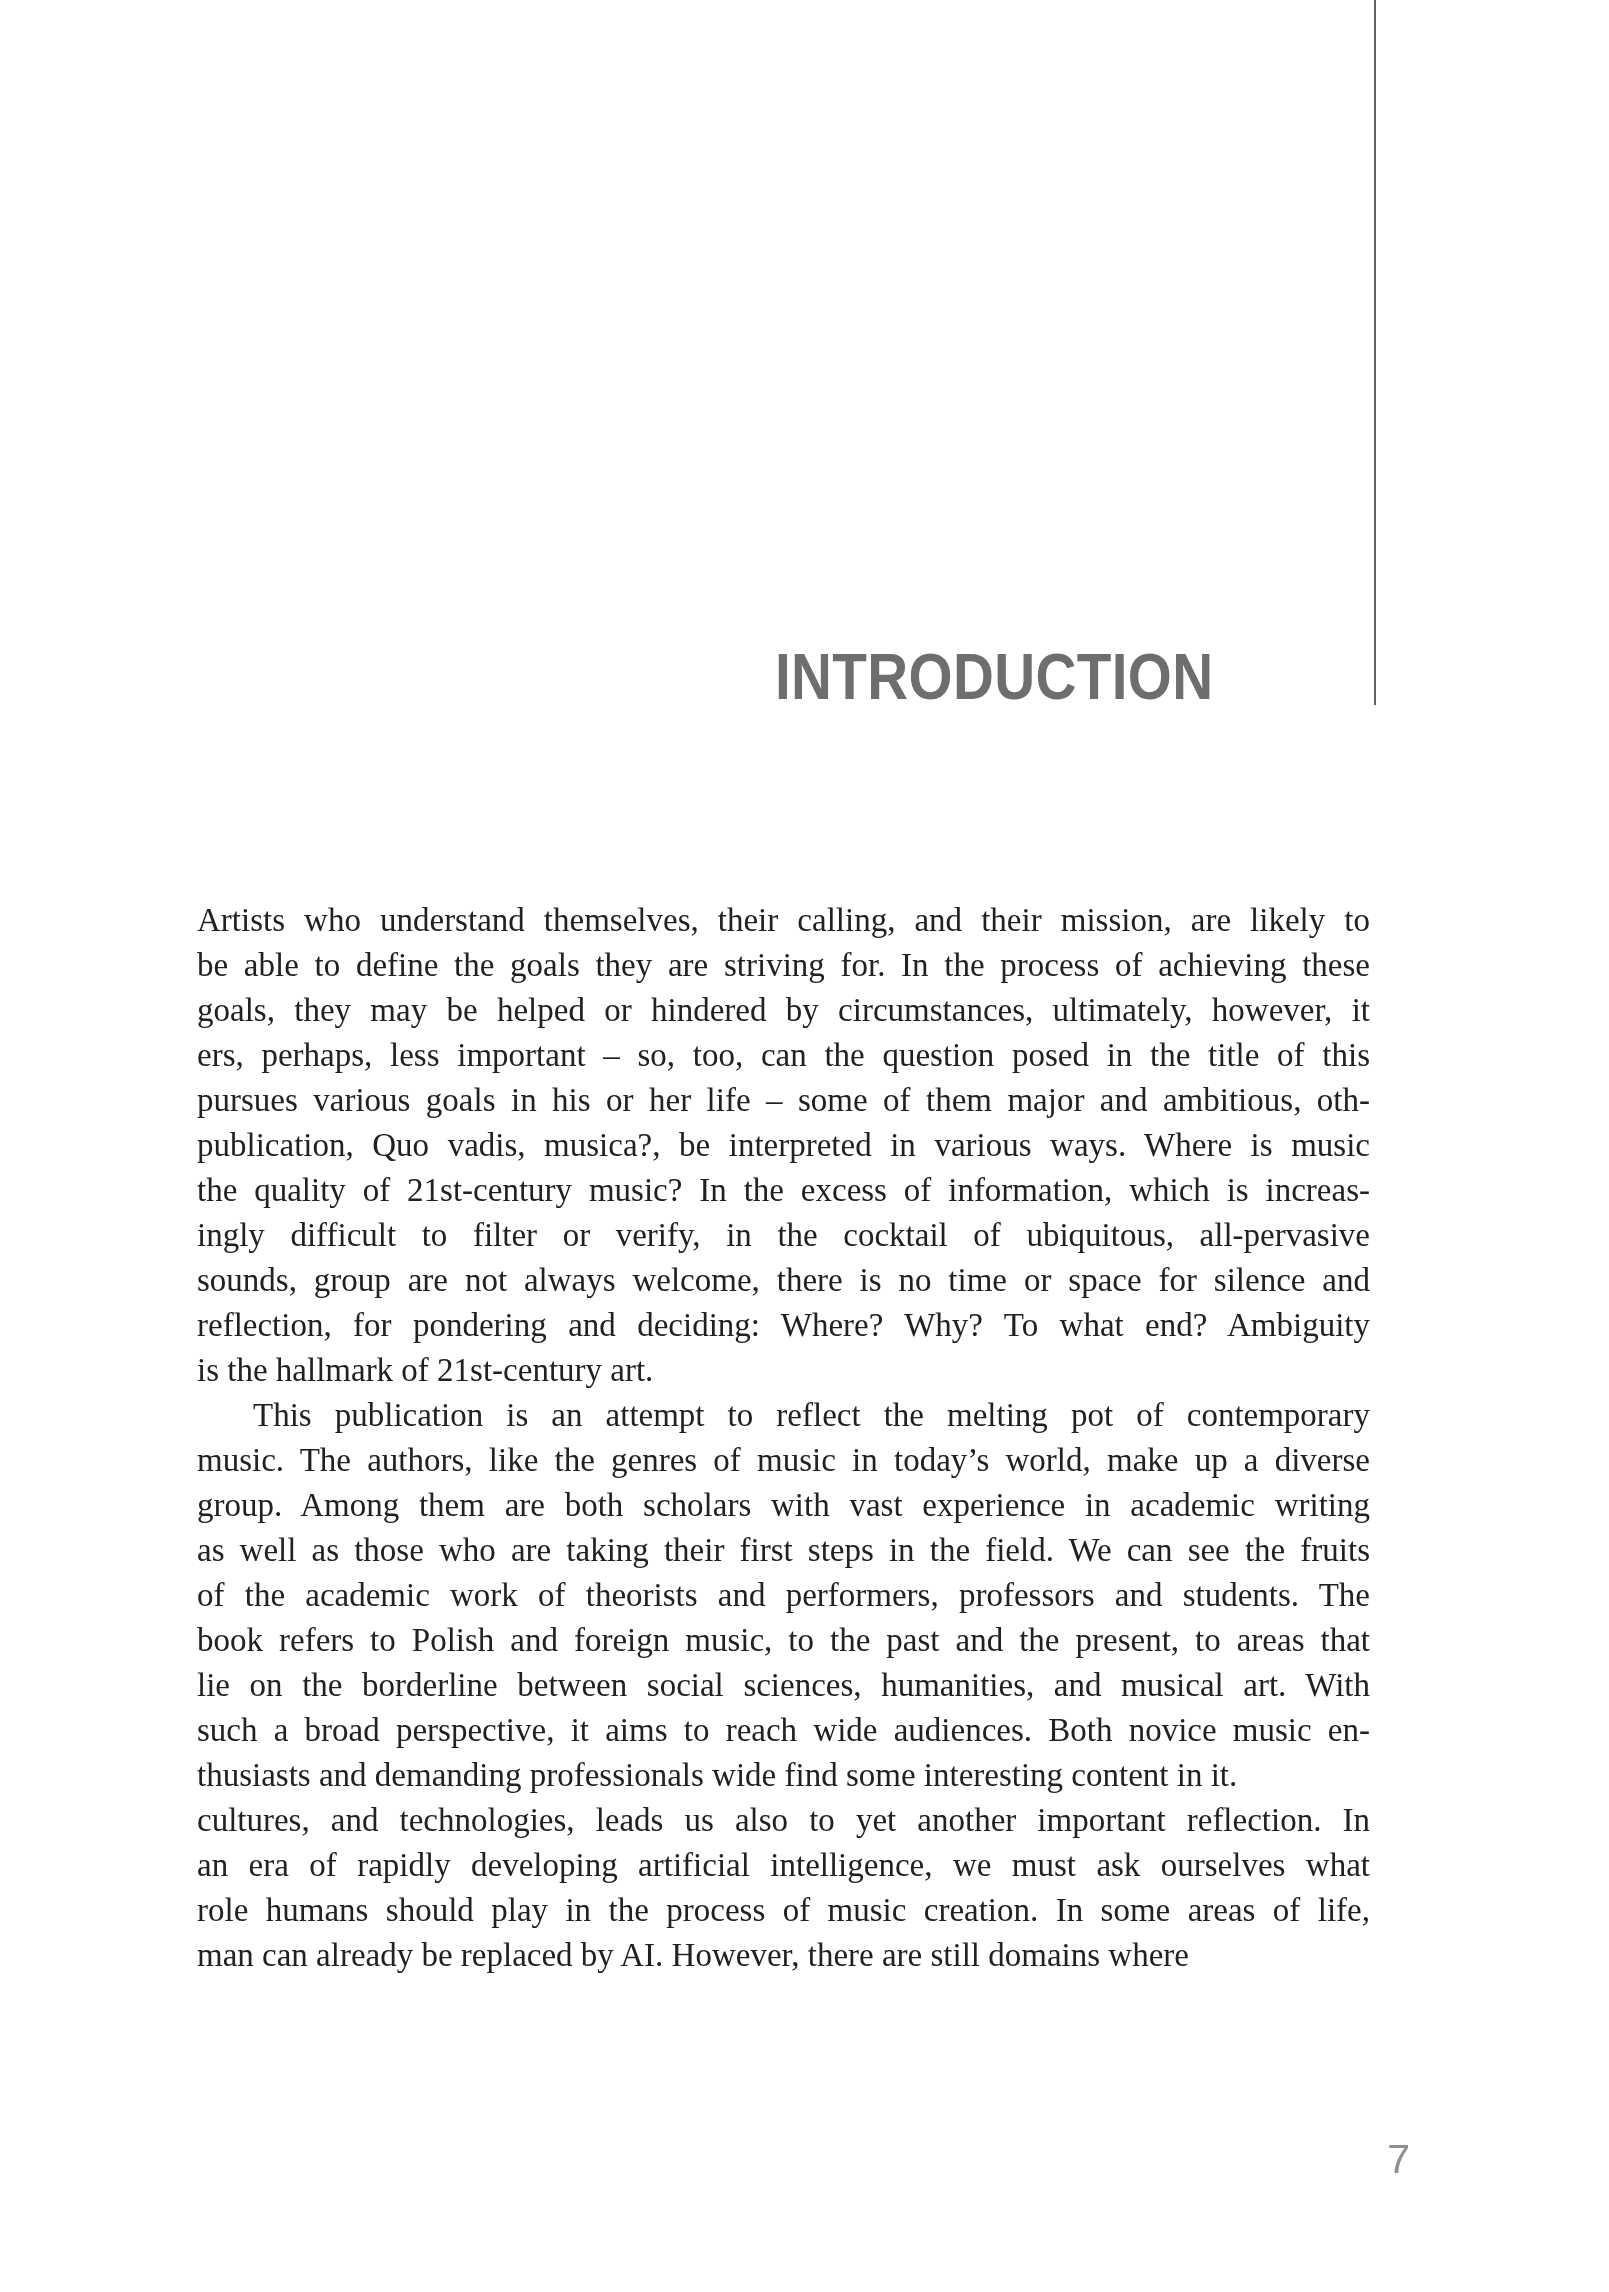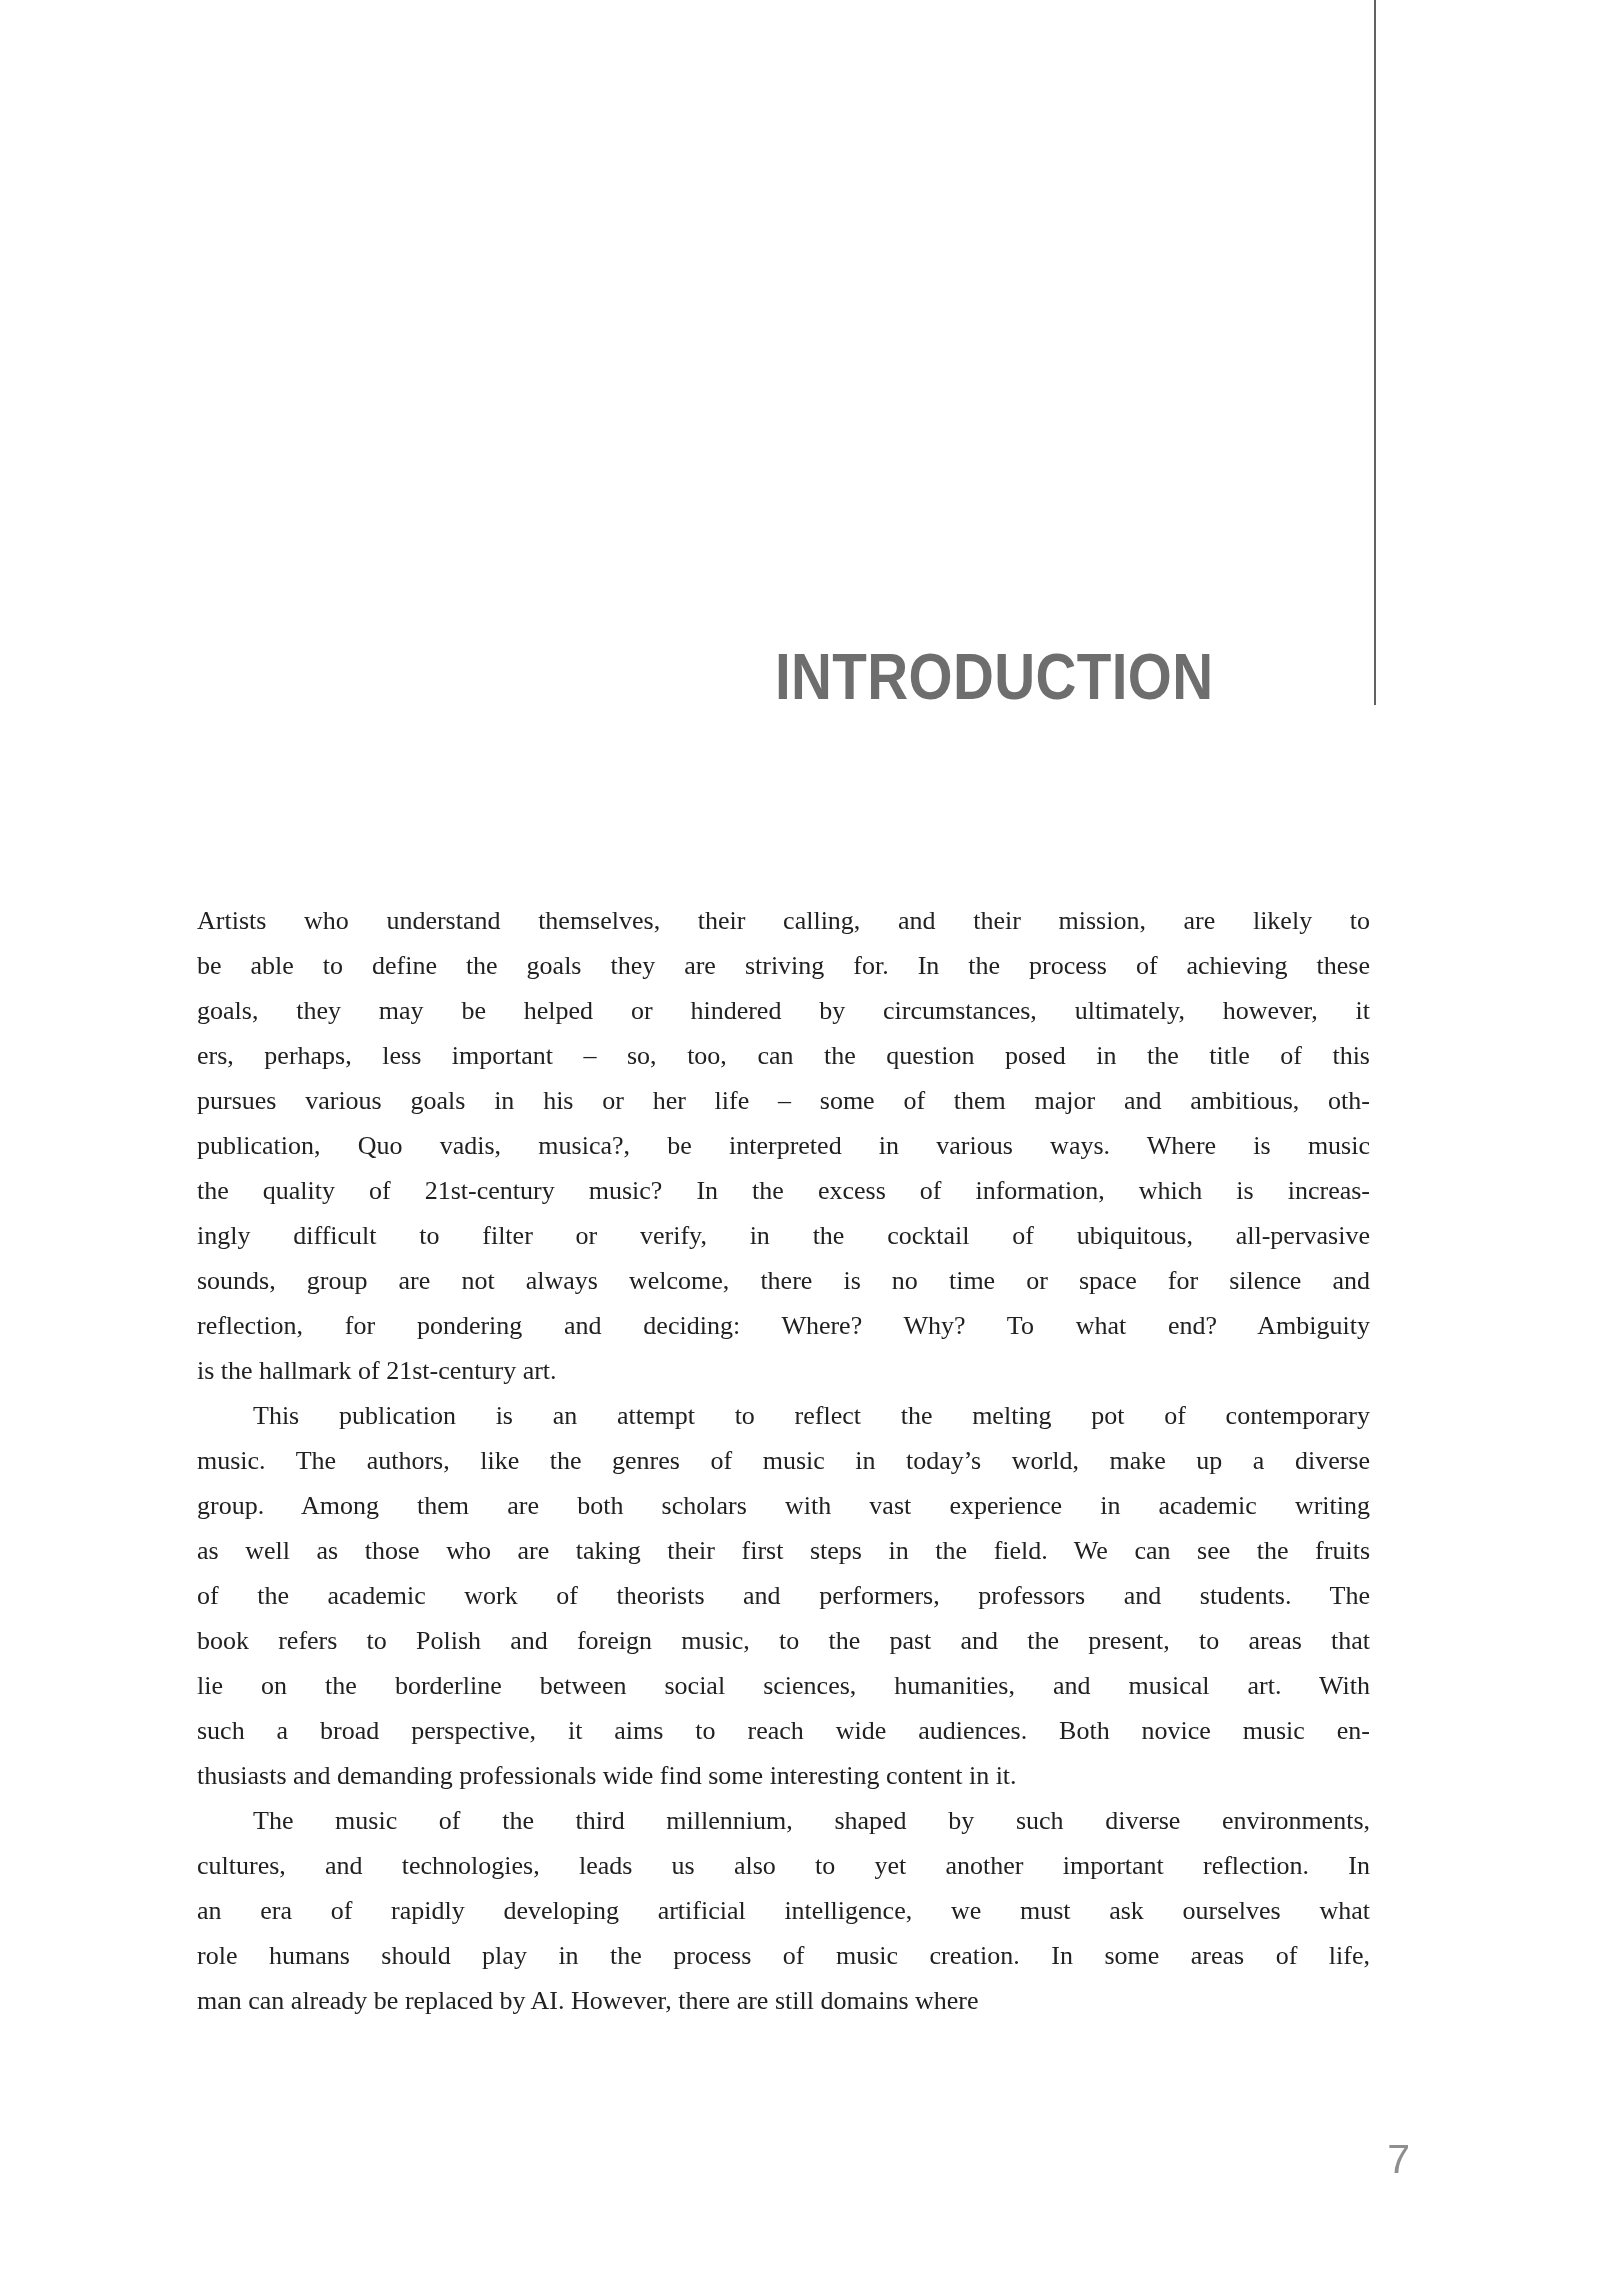--- a/index.html
+++ b/index.html
@@ -36,21 +36,21 @@
     white-space: nowrap;
     transform: scaleX(0.885);
     transform-origin: 100% 50%;
   }
   .body-text {
     position: absolute;
     left: 197px;
     top: 898px;
     width: 1173px;
     font-family: "Liberation Serif", serif;
-    font-size: 26px;
+    font-size: 33px;
     line-height: 45px;
     color: #212121;
   }
   .line {
     height: 45px;
     overflow: hidden;
     text-align: justify;
     text-align-last: justify;
   }
   .line.para-end {
@@ -91,21 +91,20 @@
       <div class="line para-end">is the hallmark of 21st-century art.</div>
       <div class="line indent">This publication is an attempt to reflect the melting pot of contemporary</div>
       <div class="line">music. The authors, like the genres of music in today’s world, make up a diverse</div>
       <div class="line">group. Among them are both scholars with vast experience in academic writing</div>
       <div class="line">as well as those who are taking their first steps in the field. We can see the fruits</div>
       <div class="line">of the academic work of theorists and performers, professors and students. The</div>
       <div class="line">book refers to Polish and foreign music, to the past and the present, to areas that</div>
       <div class="line">lie on the borderline between social sciences, humanities, and musical art. With</div>
       <div class="line">such a broad perspective, it aims to reach wide audiences. Both novice music en-</div>
       <div class="line para-end">thusiasts and demanding professionals wide find some interesting content in it.</div>
-      <div class="line indent">The music of the third millennium, shaped by such diverse environments,</div>
       <div class="line">cultures, and technologies, leads us also to yet another important reflection. In</div>
       <div class="line">an era of rapidly developing artificial intelligence, we must ask ourselves what</div>
       <div class="line">role humans should play in the process of music creation. In some areas of life,</div>
       <div class="line para-end">man can already be replaced by AI. However, there are still domains where</div>
     </main>
   <div class="page-number">7</div>
 </div>
 
 
 </body></html>

